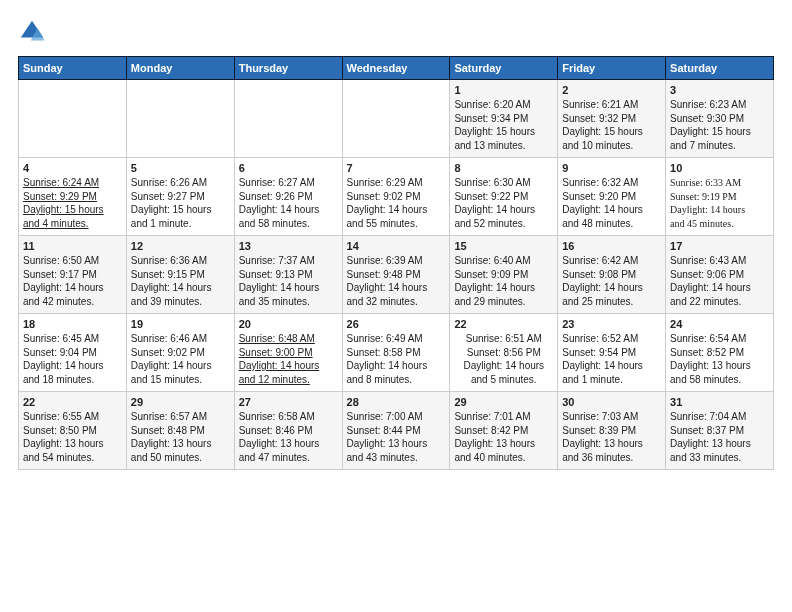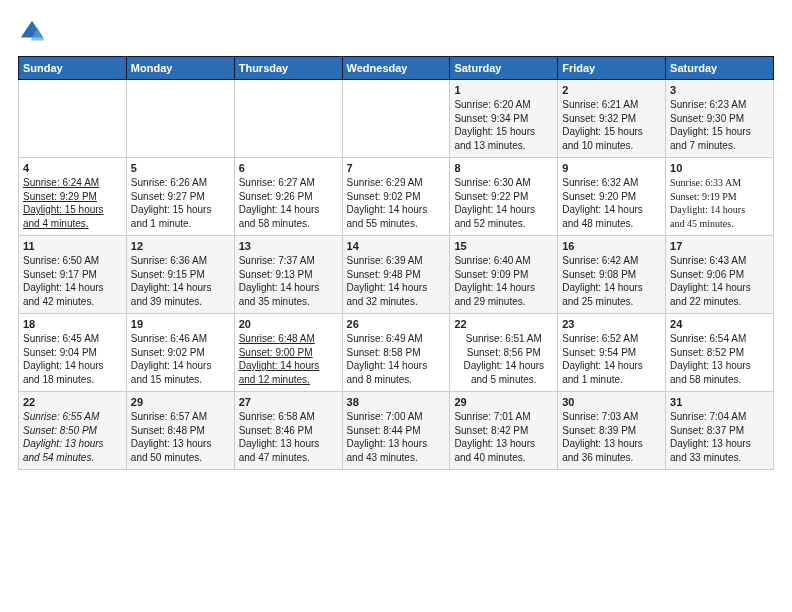--- a/index.html
+++ b/index.html
@@ -308,41 +308,41 @@
             <span class="day-num">24</span>
             <div class="cell-text" style="white-space: pre-line;">Sunrise: 6:54 AM
 Sunset: 8:52 PM
 Daylight: 13 hours
 and 58 minutes.</div>
           </td>
         </tr>
         <tr>
           <td>
             <span class="day-num">22</span>
-            <div class="cell-text" style="white-space: pre-line; font-style: italic;">Sunrise: 6:55 AM
+            <div class="cell-text" style="white-space: pre-line;">Sunrise: 6:55 AM
 Sunset: 8:50 PM
 Daylight: 13 hours
 and 54 minutes.</div>
           </td>
           <td>
             <span class="day-num">29</span>
             <div class="cell-text" style="white-space: pre-line;">Sunrise: 6:57 AM
 Sunset: 8:48 PM
 Daylight: 13 hours
 and 50 minutes.</div>
           </td>
           <td>
             <span class="day-num">27</span>
             <div class="cell-text" style="white-space: pre-line;">Sunrise: 6:58 AM
 Sunset: 8:46 PM
 Daylight: 13 hours
 and 47 minutes.</div>
           </td>
           <td>
-            <span class="day-num">38</span>
+            <span class="day-num">28</span>
             <div class="cell-text" style="white-space: pre-line;">Sunrise: 7:00 AM
 Sunset: 8:44 PM
 Daylight: 13 hours
 and 43 minutes.</div>
           </td>
           <td>
             <span class="day-num">29</span>
             <div class="cell-text" style="white-space: pre-line;">Sunrise: 7:01 AM
 Sunset: 8:42 PM
 Daylight: 13 hours

